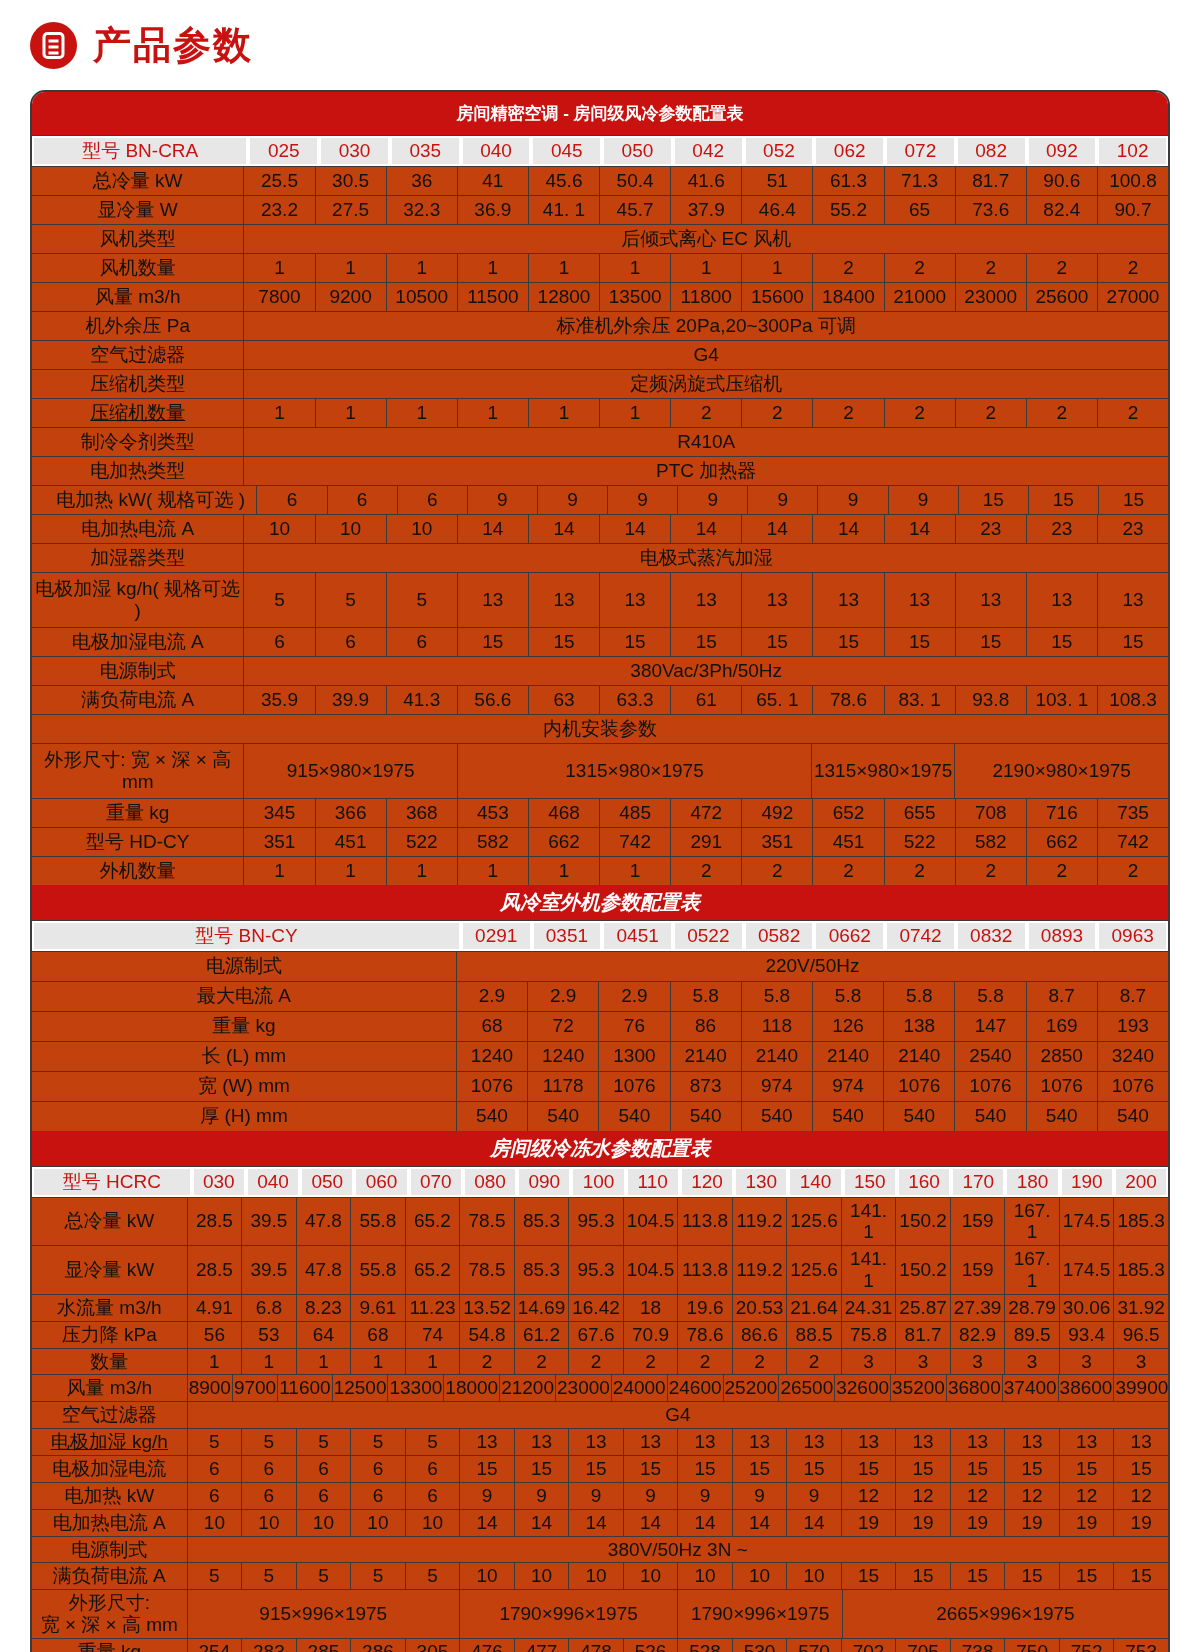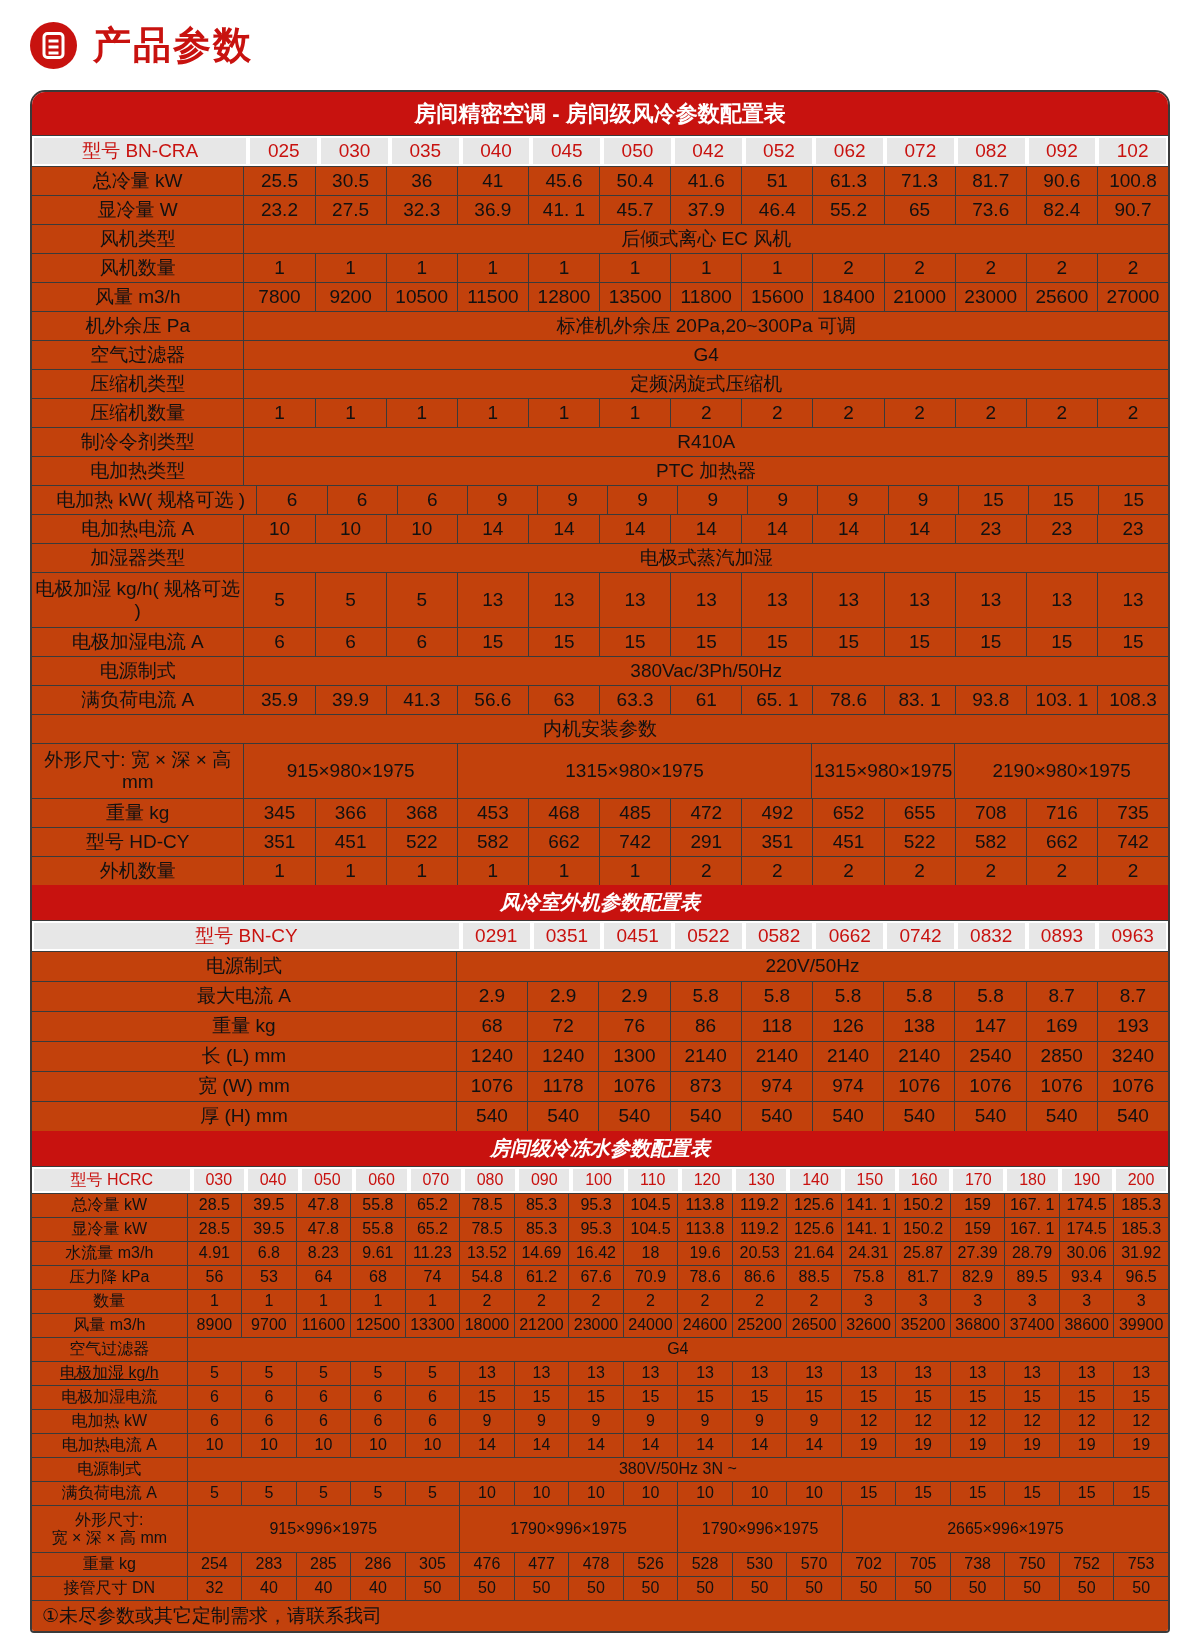--- a/index.html
+++ b/index.html
@@ -22,29 +22,29 @@
   .block{
     margin:20px 30px 0 30px;width:1140px;
     border:2px solid var(--line);
     border-radius:15px 15px 4px 4px;
     overflow:hidden;background:#fff;
   }
   .tbar{
     background:var(--red);color:#fff;font-weight:bold;text-align:center;
     display:flex;align-items:center;justify-content:center;
   }
-  .t1 .tbar{font-size:22px;min-height:43px;}
+  .t1 .tbar{font-size:17px;min-height:43px;}
   .t2 .tbar,.t3 .tbar{font-size:20px;min-height:35px;font-style:italic;}
   .row{display:flex;align-items:stretch;border-top:1.5px solid var(--line);background:#c2410c;}
   .row>div{
     display:flex;align-items:center;justify-content:center;
     text-align:center;padding:2px 1px;line-height:1.15;white-space:pre-line;
   }
   .t1 .row,.t2 .row{font-size:19px;}
-  .t3 .row{font-size:16px;}
+  .t3 .row{font-size:19px;}
   .t1 .row{min-height:29px;}
   .t2 .row{min-height:30px;}
   .t3 .row{min-height:24px;}
   .row.tall{min-height:55px;}
   .t3 .row.tall{min-height:47px;}
   .lbl{flex:none;border-right:1.5px solid var(--line);}
   .cell+.cell{border-left:1.5px solid var(--line);}
   .cell{flex:1 1 0%;}
   .merged{flex:1 1 0%;}
   
@@ -165,21 +165,21 @@
         </div>
         <div class="row">
           <div class="lbl" style="width: 18.7%;">空气过滤器</div>
           <div class="merged">G4</div>
         </div>
         <div class="row">
           <div class="lbl" style="width: 18.7%;">压缩机类型</div>
           <div class="merged">定频涡旋式压缩机</div>
         </div>
         <div class="row">
-          <div class="lbl" style="width: 18.7%;">压缩机数量</div>
+          <div class="lbl" style="width: 18.7%; text-decoration: underline;">压缩机数量</div>
           <div class="cell">1</div>
           <div class="cell">1</div>
           <div class="cell">1</div>
           <div class="cell">1</div>
           <div class="cell">1</div>
           <div class="cell">1</div>
           <div class="cell">2</div>
           <div class="cell">2</div>
           <div class="cell">2</div>
           <div class="cell">2</div>

